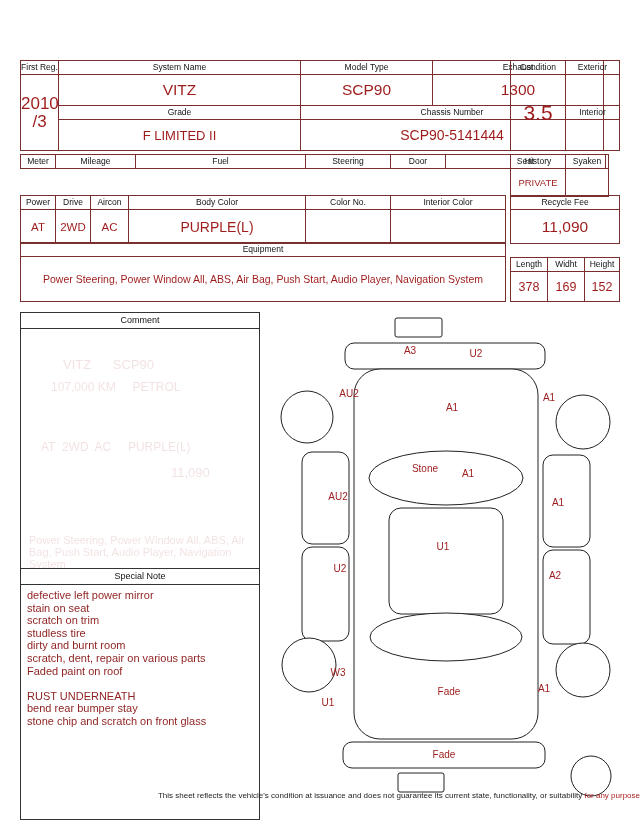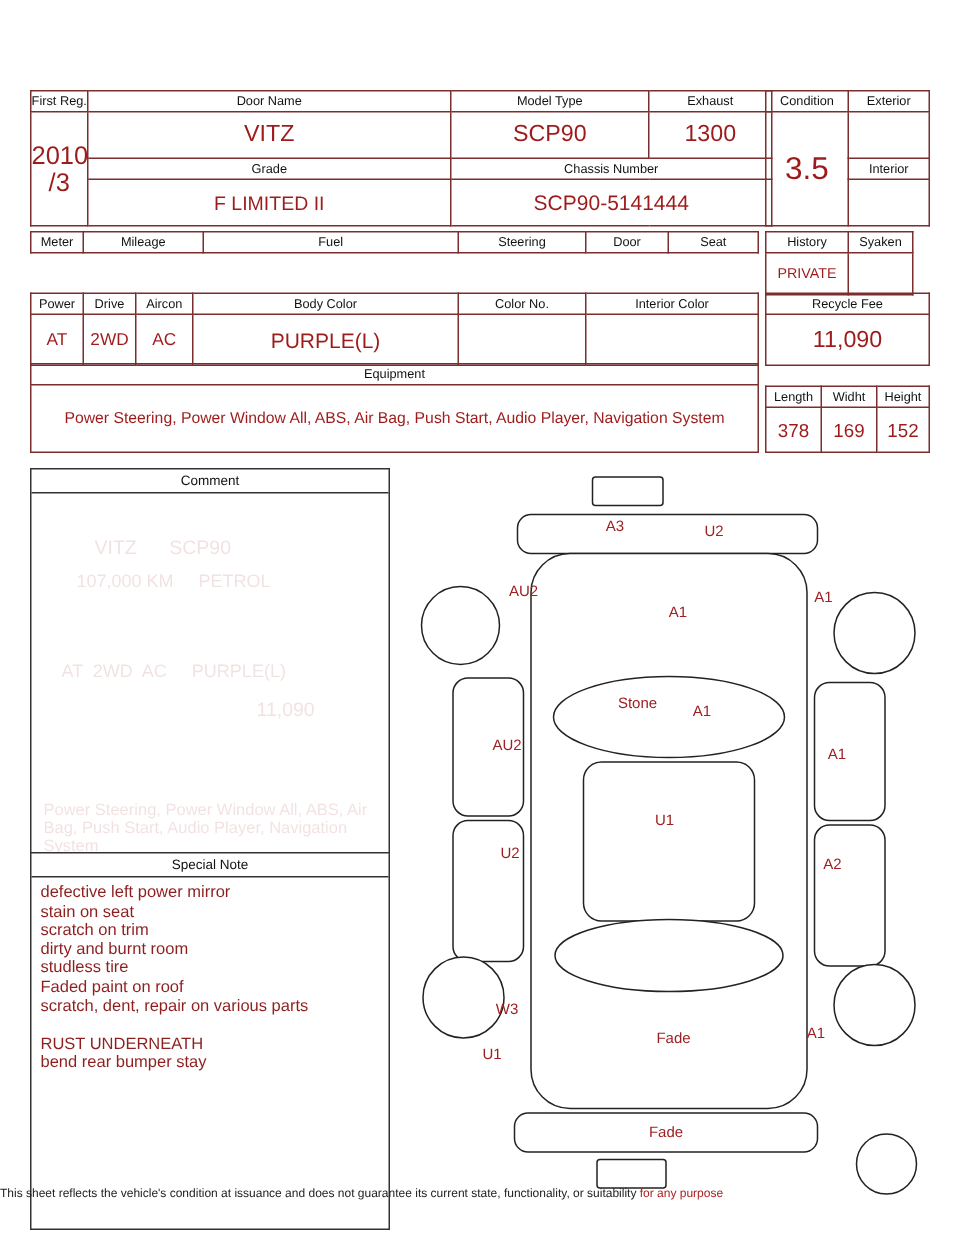--- a/index.html
+++ b/index.html
@@ -13,40 +13,40 @@
   td.v{color:#9e1b1b;}
   .s9{font-size:9.5px}.s11{font-size:11.5px}.s12{font-size:12.5px}.s13{font-size:13px}
   .s14{font-size:14px}.s15{font-size:15.5px}.s17{font-size:17px;line-height:18px}.s20{font-size:21px}
   td.eq{font-size:10.5px;line-height:13px;text-align:left;vertical-align:top;padding:2px 4px;}
   .box{position:absolute;border:1px solid #333;background:#fff;}
   .box-hdr{height:15px;line-height:15px;text-align:center;font-size:9px;color:#111;border-bottom:1px solid #333;}
   .notes{padding:4px 6px;color:#8e1f1f;font-size:11px;line-height:12.6px;}
   .ghost{position:absolute;color:#a33;opacity:.14;filter:blur(.4px);white-space:pre-wrap;max-width:225px;line-height:12px;}
   .diagram{position:absolute;left:262px;top:312px;}
   .dlabel{font-family:"Liberation Sans",sans-serif;font-size:10px;fill:#9e2020;text-anchor:middle;}
-  .footer{position:absolute;left:0;top:791px;width:640px;text-align:left;font-size:8px;color:#222;}
+  .footer{position:absolute;left:0;top:791px;width:640px;text-align:right;font-size:8px;color:#222;}
   .footer .tail{color:#a22;}
   svg .ln{fill:#fff;stroke:#222;stroke-width:1;}
 </style>
 </head>
 <body>
 
 <div class="sheet">
 
-  <table class="tbl" style="left:20px;top:60px;width:495px">
+  <table class="tbl" style="left:20px;top:60px;width:584px">
     <colgroup>
         <col style="width:38px">
         <col style="width:242px">
         <col style="width:132px">
         <col>
       </colgroup>
     <tbody>
         <tr>
       <td class="h">First Reg.</td>
-      <td class="h">Door Name</td>
+      <td class="h">System Name</td>
       <td class="h">Model Type</td>
       <td class="h">Exhaust</td>
     </tr>
     <tr style="height:31px">
       <td class="v s17" rowspan="3"><span>2010</span><br><span>/3</span></td>
       <td class="v s15">VITZ</td>
       <td class="v s15">SCP90</td>
       <td class="v s15">1300</td>
     </tr>
     <tr>
@@ -76,21 +76,21 @@
     </tr>
     <tr>
       <td class="h">Interior</td>
     </tr>
     <tr style="height:31px">
       <td class="v"></td>
     </tr>
   </tbody>
     </table>
 
-  <table class="tbl" style="left:20px;top:154px;width:486px">
+  <table class="tbl" style="left:20px;top:154px;width:586px">
     <colgroup>
         <col style="width:35px">
         <col style="width:80px">
         <col style="width:170px">
         <col style="width:85px">
         <col style="width:55px">
         <col>
       </colgroup>
     <tbody>
         <tr>
@@ -203,27 +203,28 @@
         <div class="ghost" style="top: 250px; left: 108px; font-size: 11px;">378   169   152</div>
       </div>
   </div>
 
   <div class="box" style="left:20px;top:568px;width:238px;height:250px">
     <div class="box-hdr">Special Note</div>
     <div class="notes" id="special-note-lines">
         <div class="note-line">defective left power mirror</div>
         <div class="note-line">stain on seat</div>
         <div class="note-line">scratch on trim</div>
+        <div class="note-line">studless tire</div>
         <div class="note-line">dirty and burnt room</div>
-        <div class="note-line">studless tire</div>
+        <div class="note-line">scratch, dent, repair on various parts</div>
         <div class="note-line">Faded paint on roof</div>
-        <div class="note-line">scratch, dent, repair on various parts</div>
         <div class="note-line">&nbsp;</div>
         <div class="note-line">RUST UNDERNEATH</div>
         <div class="note-line">bend rear bumper stay</div>
+        <div class="note-line">stone chip and scratch on front glass</div>
       </div>
   </div>
 
   <svg class="diagram" width="368" height="488" viewBox="0 0 368 488">
     <g>
       <rect class="ln" x="133" y="6" width="47" height="19" rx="2"></rect>
       <rect class="ln" x="83" y="31" width="200" height="26" rx="9"></rect>
       <rect class="ln" x="92" y="57" width="184" height="370" rx="26"></rect>
       <ellipse class="ln" cx="184" cy="166" rx="77" ry="27"></ellipse>
       <rect class="ln" x="127" y="196" width="114" height="106" rx="12"></rect>

